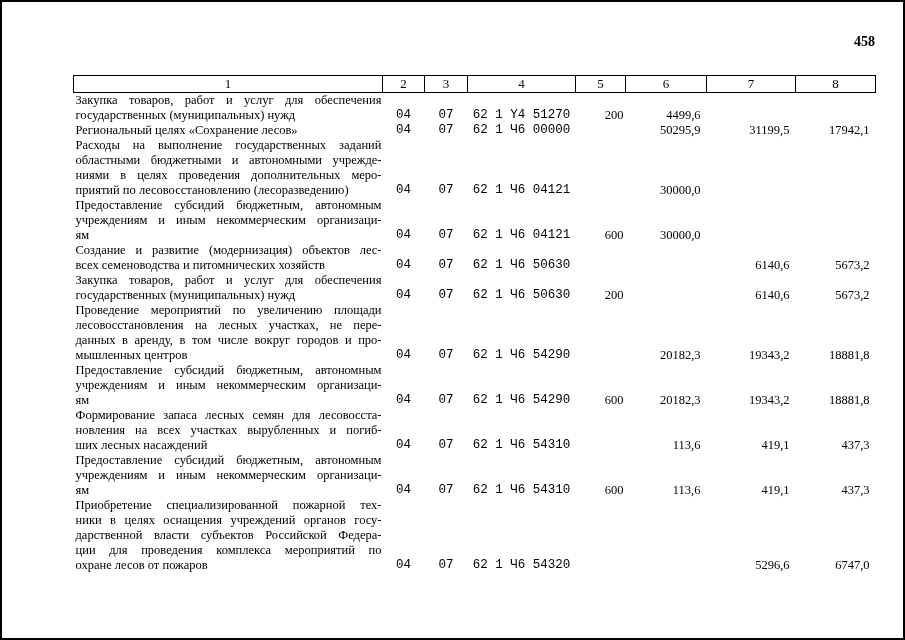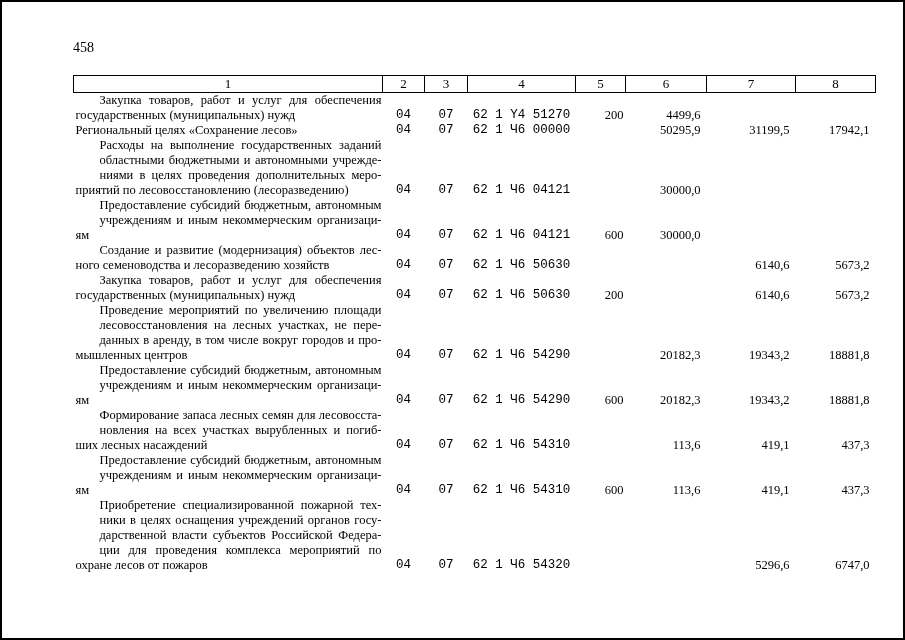--- a/index.html
+++ b/index.html
@@ -9,26 +9,27 @@
     height: 640px;
     box-sizing: border-box;
     background: #ffffff;
     border: 2px solid #000000;
     font-family: "Liberation Serif", "DejaVu Serif", serif;
     color: #000000;
     overflow: hidden;
   }
   .pagenum {
     position: absolute;
-    top: 38px;
+    top: 32px;
     left: 71px;
     width: 802px;
-    text-align: left;
+    text-align: right;
     font-size: 14px;
     line-height: 16px;
+    font-weight: bold;
   }
   table.budget {
     position: absolute;
     top: 73px;
     left: 71px;
     width: 802px;
     border-collapse: collapse;
     table-layout: fixed;
     font-size: 12.5px;
     line-height: 15px;
@@ -55,21 +56,20 @@
   }
   td.c1 {
     padding-left: 2px;
     padding-right: 1px;
     text-align: left;
   }
   .dline { min-height: 15px; }
   .dline.just {
     text-align: justify;
     text-align-last: justify;
-    margin-left: 24px;
   }
   .num-c { text-align: center; font-family: Liberation Mono, monospace; }
   .num-r { text-align: right; padding-right: 6px; }
   .num-r5 { text-align: right; padding-right: 2px; }
 </style>
 </head>
 <body>
 
 <div class="page">
   <div class="pagenum">458</div>
@@ -147,21 +147,21 @@
           <td class="num-c">07</td>
           <td class="num-c">62 1 Ч6 04121</td>
           <td class="num-r5">600</td>
           <td class="num-r">30000,0</td>
           <td class="num-r"></td>
           <td class="num-r"></td>
         </tr>
         <tr>
           <td class="c1">
             <div class="dline just">Создание и развитие (модернизация) объектов лес-</div>
-            <div class="dline">ного семеноводства и лесоразведению хозяйств</div>
+            <div class="dline">всех семеноводства и питомнических хозяйств</div>
           </td>
           <td class="num-c">04</td>
           <td class="num-c">07</td>
           <td class="num-c">62 1 Ч6 50630</td>
           <td class="num-r5"></td>
           <td class="num-r"></td>
           <td class="num-r">6140,6</td>
           <td class="num-r">5673,2</td>
         </tr>
         <tr>

